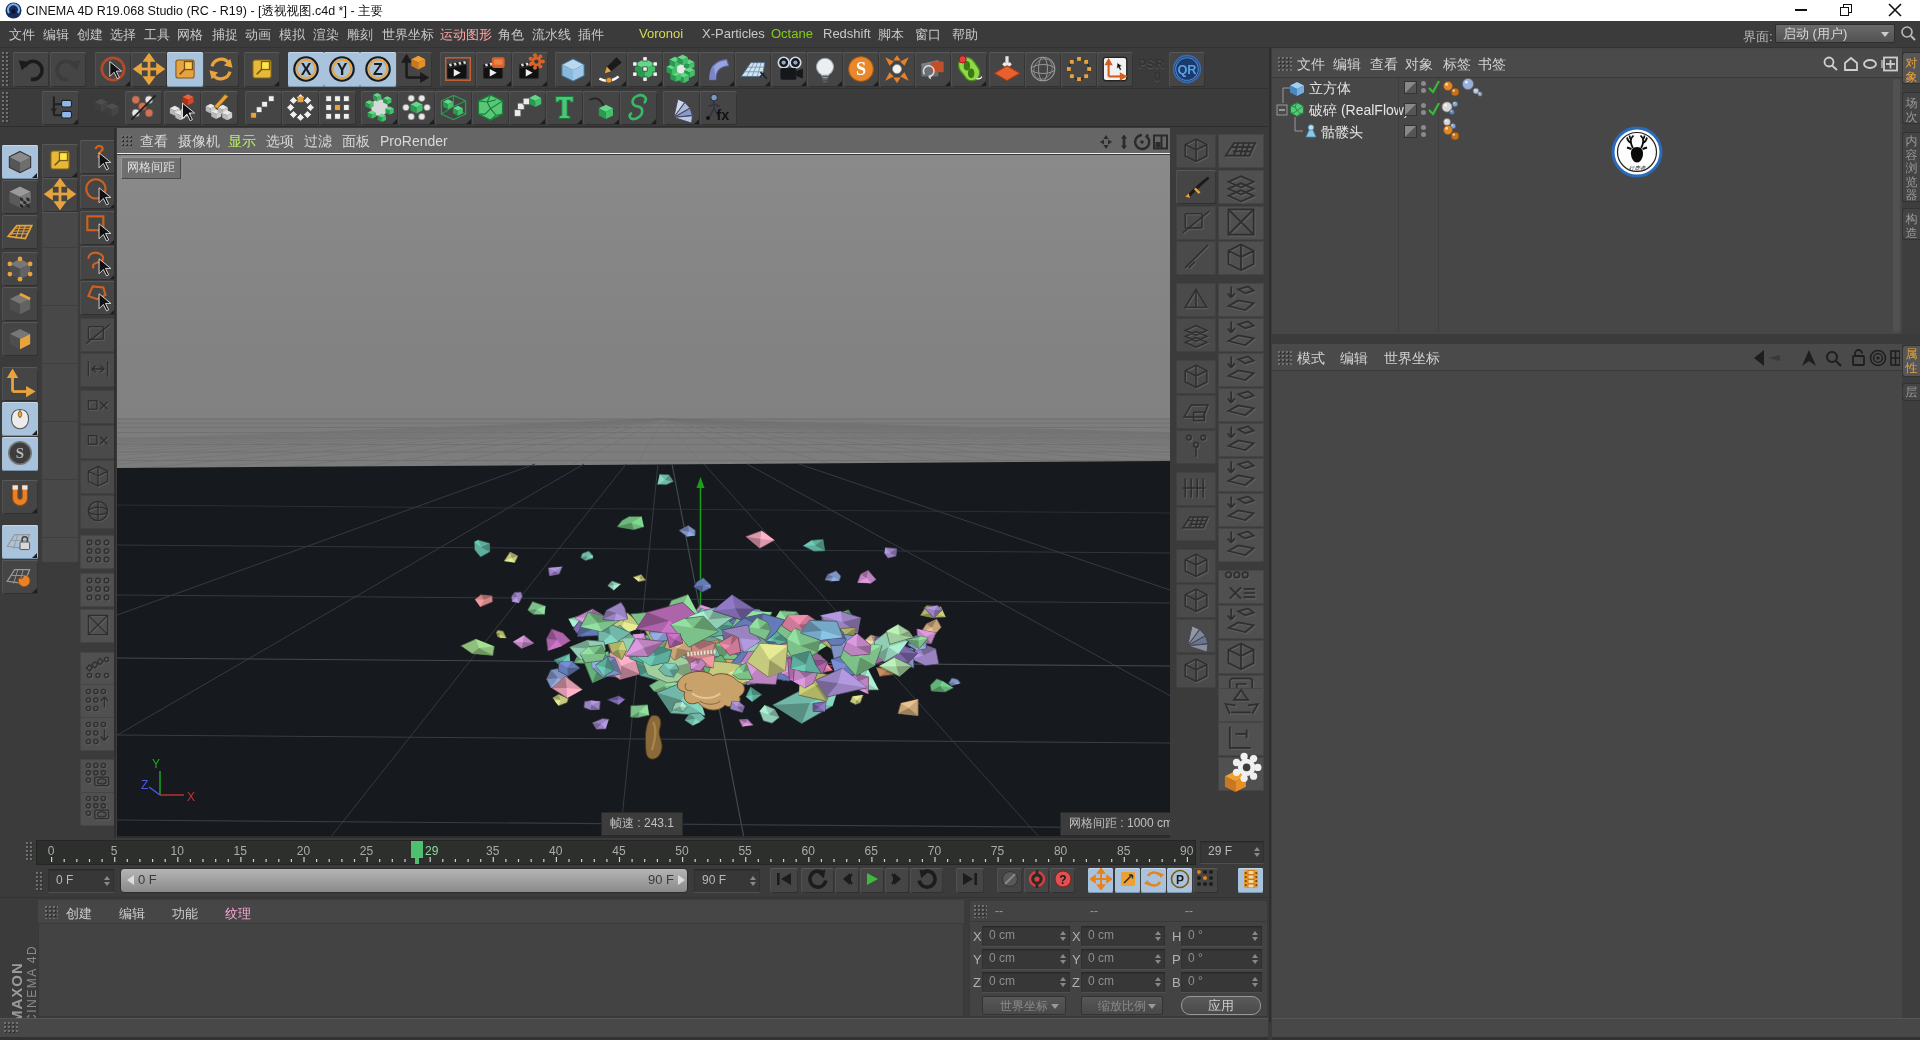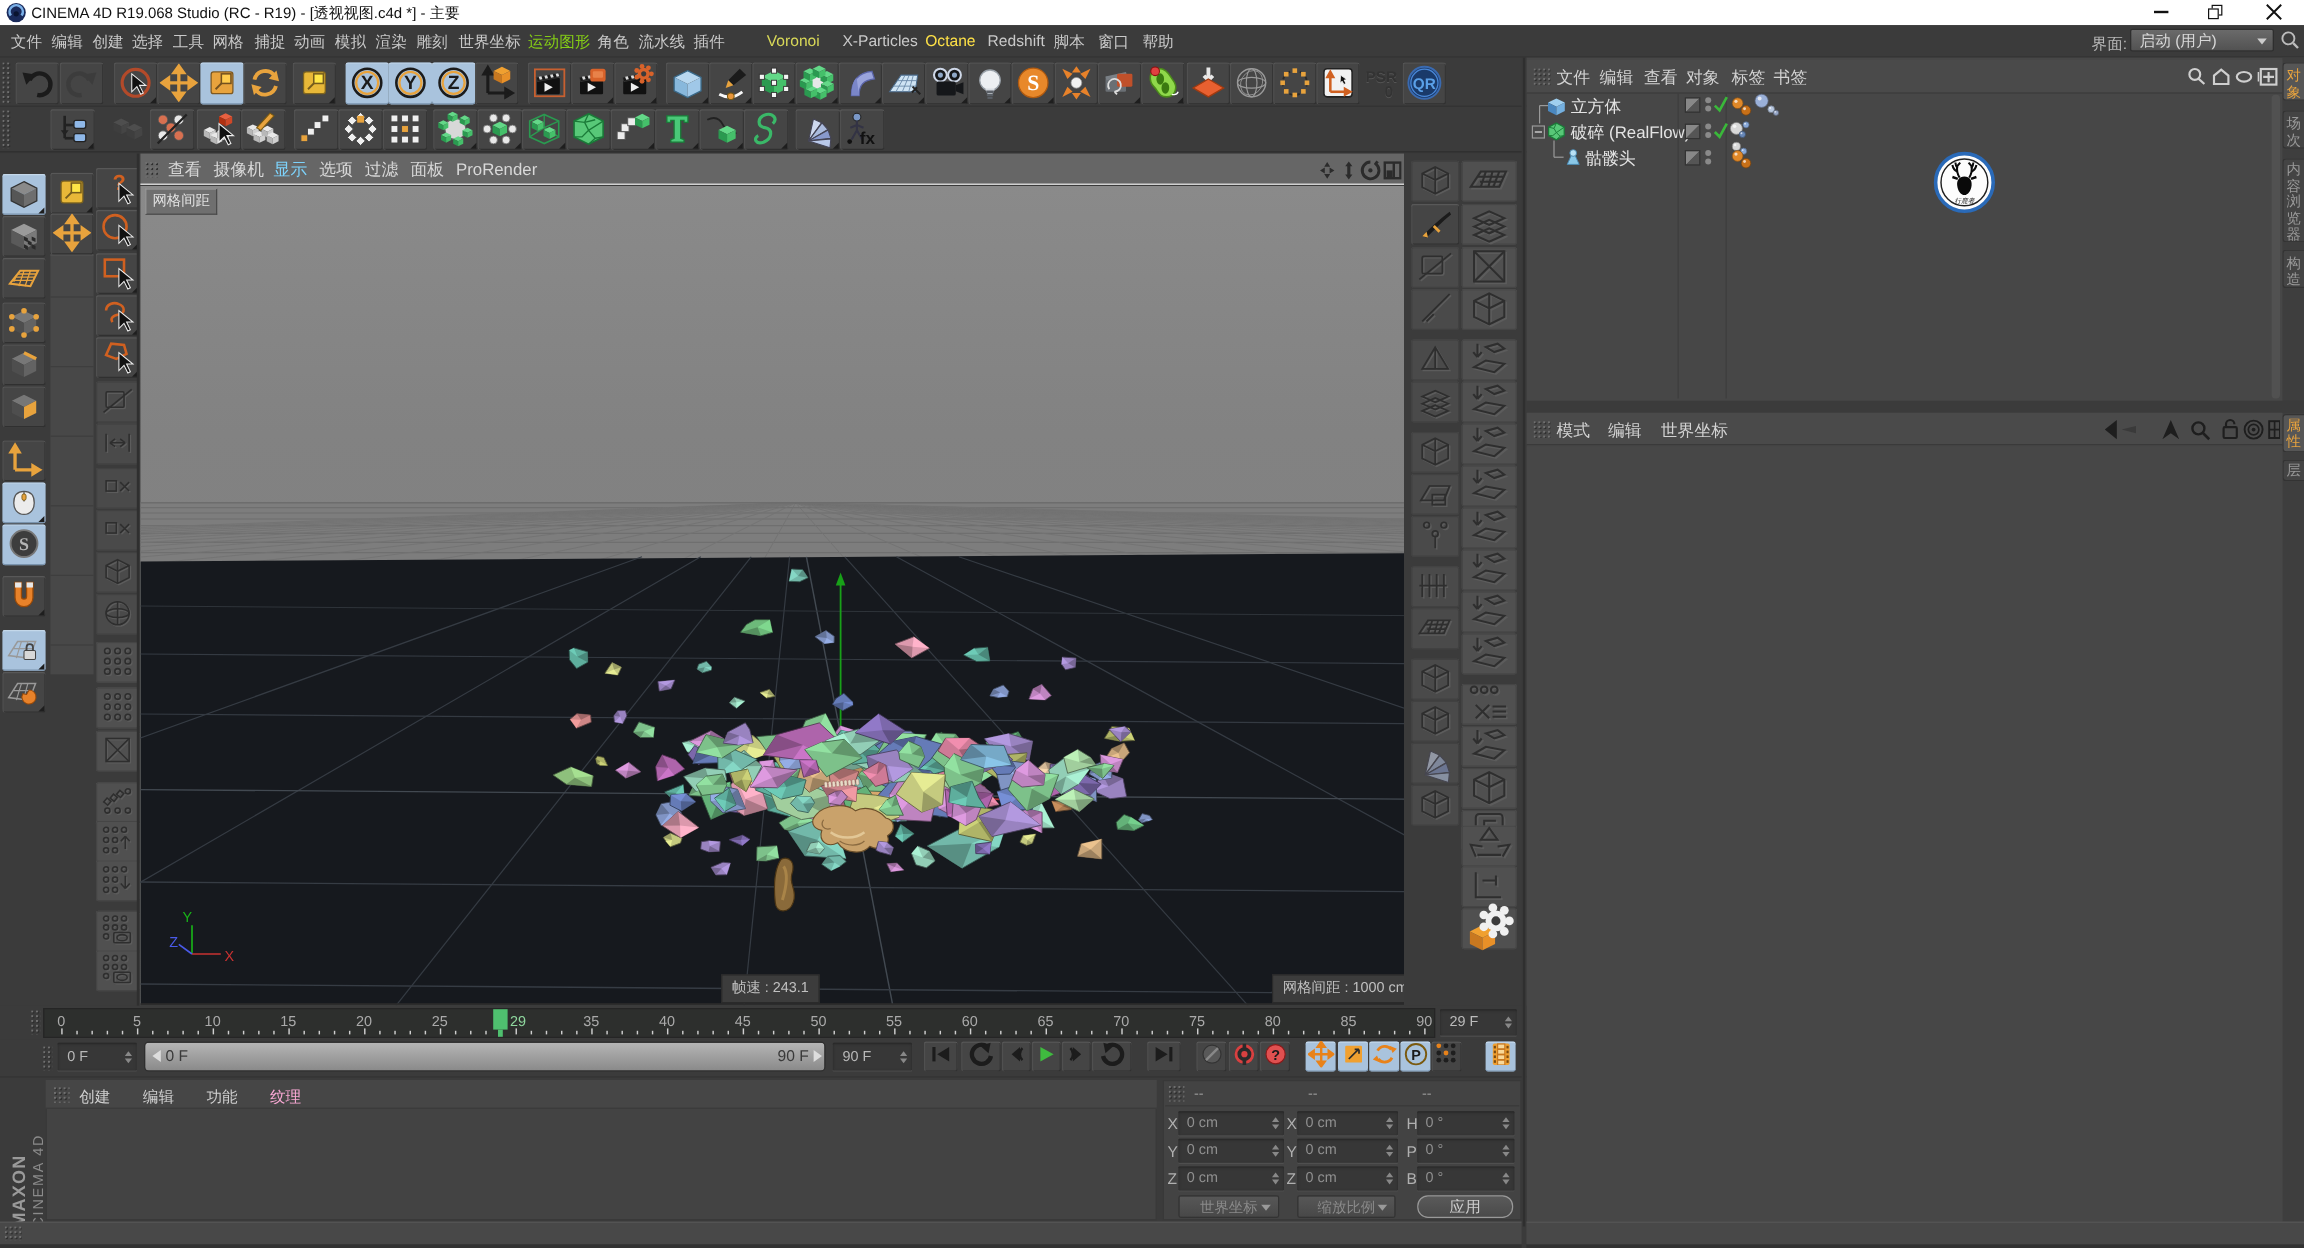--- a/index.html
+++ b/index.html
@@ -39,27 +39,27 @@
     <div class="abs" style="left:77px;top:26px;font-size:13px;color:#c9c9c9">创建</div>
     <div class="abs" style="left:110px;top:26px;font-size:13px;color:#c9c9c9">选择</div>
     <div class="abs" style="left:144px;top:26px;font-size:13px;color:#c9c9c9">工具</div>
     <div class="abs" style="left:177px;top:26px;font-size:13px;color:#c9c9c9">网格</div>
     <div class="abs" style="left:212px;top:26px;font-size:13px;color:#c9c9c9">捕捉</div>
     <div class="abs" style="left:245px;top:26px;font-size:13px;color:#c9c9c9">动画</div>
     <div class="abs" style="left:279px;top:26px;font-size:13px;color:#c9c9c9">模拟</div>
     <div class="abs" style="left:313px;top:26px;font-size:13px;color:#c9c9c9">渲染</div>
     <div class="abs" style="left:347px;top:26px;font-size:13px;color:#c9c9c9">雕刻</div>
     <div class="abs" style="left:382px;top:26px;font-size:13px;color:#c9c9c9">世界坐标</div>
-    <div class="abs" style="left:440px;top:26px;font-size:13px;color:#84cc16">运动图形</div>
+    <div class="abs" style="left:440px;top:26px;font-size:13px;color:#fca5a5">运动图形</div>
     <div class="abs" style="left:498px;top:26px;font-size:13px;color:#c9c9c9">角色</div>
     <div class="abs" style="left:532px;top:26px;font-size:13px;color:#c9c9c9">流水线</div>
     <div class="abs" style="left:578px;top:26px;font-size:13px;color:#c9c9c9">插件</div>
     <div class="abs" style="left:639px;top:26px;font-size:13px;color:#d8d858">Voronoi</div>
     <div class="abs" style="left:702px;top:26px;font-size:13px;color:#c9c9c9">X-Particles</div>
-    <div class="abs" style="left:771px;top:26px;font-size:13px;color:#fde047">Octane</div>
+    <div class="abs" style="left:771px;top:26px;font-size:13px;color:#84cc16">Octane</div>
     <div class="abs" style="left:823px;top:26px;font-size:13px;color:#c9c9c9">Redshift</div>
     <div class="abs" style="left:878px;top:26px;font-size:13px;color:#c9c9c9">脚本</div>
     <div class="abs" style="left:915px;top:26px;font-size:13px;color:#c9c9c9">窗口</div>
     <div class="abs" style="left:952px;top:26px;font-size:13px;color:#c9c9c9">帮助</div>
     <div class="abs" style="left:1743px;top:28px;font-size:13px;color:#b8b8b8">界面:</div>
     <div class="abs" style="left:1775px;top:24px;width:120px;height:19px;background:linear-gradient(#6a6a6a,#525252);border:1px solid #2e2e2e;border-radius:2px;color:#d8d8d8;font-size:13px;line-height:18px;padding-left:7px">启动 (用户) <span style="position:absolute;right:5px;top:7px;border-left:4px solid transparent;border-right:4px solid transparent;border-top:5px solid #ccc"></span></div>
     <div class="abs" style="left:1899px;top:24px;width:18px;height:18px"><svg width="18" height="18" viewBox="0 0 18 18" style="">
         <circle cx="8" cy="8" r="5" fill="none" stroke="#bbb" stroke-width="1.6"></circle>
         <line x1="12" y1="12" x2="16" y2="16" stroke="#bbb" stroke-width="2"></line>
       </svg></div>
@@ -990,21 +990,21 @@
             <circle cx="6" cy="20" r="2"></circle>
             <rect x="12" y="17" width="13" height="8" rx="1"></rect>
             <ellipse cx="18.5" cy="21" rx="4" ry="2.4"></ellipse>
           </g>
         </svg></div>
     </div>
     <div class="abs" style="left:117px;top:128px;width:1053px;height:26px;background:#666;border-bottom:1px solid #eee"></div>
     <div class="abs grip" style="left:121px;top:135px;width:12px;height:13px"></div>
     <div class="abs" style="left:140px;top:133px;font-size:14px;color:#d8d8d8">查看</div>
     <div class="abs" style="left:178px;top:133px;font-size:14px;color:#d8d8d8">摄像机</div>
-    <div class="abs" style="left:228px;top:133px;font-size:14px;color:#7dd3fc">显示</div>
+    <div class="abs" style="left:228px;top:133px;font-size:14px;color:#bef264">显示</div>
     <div class="abs" style="left:266px;top:133px;font-size:14px;color:#d8d8d8">选项</div>
     <div class="abs" style="left:304px;top:133px;font-size:14px;color:#d8d8d8">过滤</div>
     <div class="abs" style="left:342px;top:133px;font-size:14px;color:#d8d8d8">面板</div>
     <div class="abs" style="left:380px;top:133px;font-size:14px;color:#d8d8d8">ProRender</div>
     <div class="abs" style="left:1098px;top:133px;width:70px;height:18px"><svg width="70" height="18" viewBox="0 0 70 18" style="">
         <g fill="#2b2b2b">
           <path d="M8 2 L10.5 6 L5.5 6 Z M8 16 L10.5 12 L5.5 12 Z M2 9 L6 6.5 L6 11.5 Z M14 9 L10 6.5 L10 11.5 Z"></path>
           <path d="M26 1.5 L29 5.5 L23 5.5 Z M26 16.5 L29 12.5 L23 12.5 Z"></path>
           <rect x="24.7" y="5" width="2.6" height="8"></rect>
           <path d="M44 2 a7 7 0 1 0 4.5 1.5 l1.5 -2" fill="none" stroke="#2b2b2b" stroke-width="2.4"></path>

